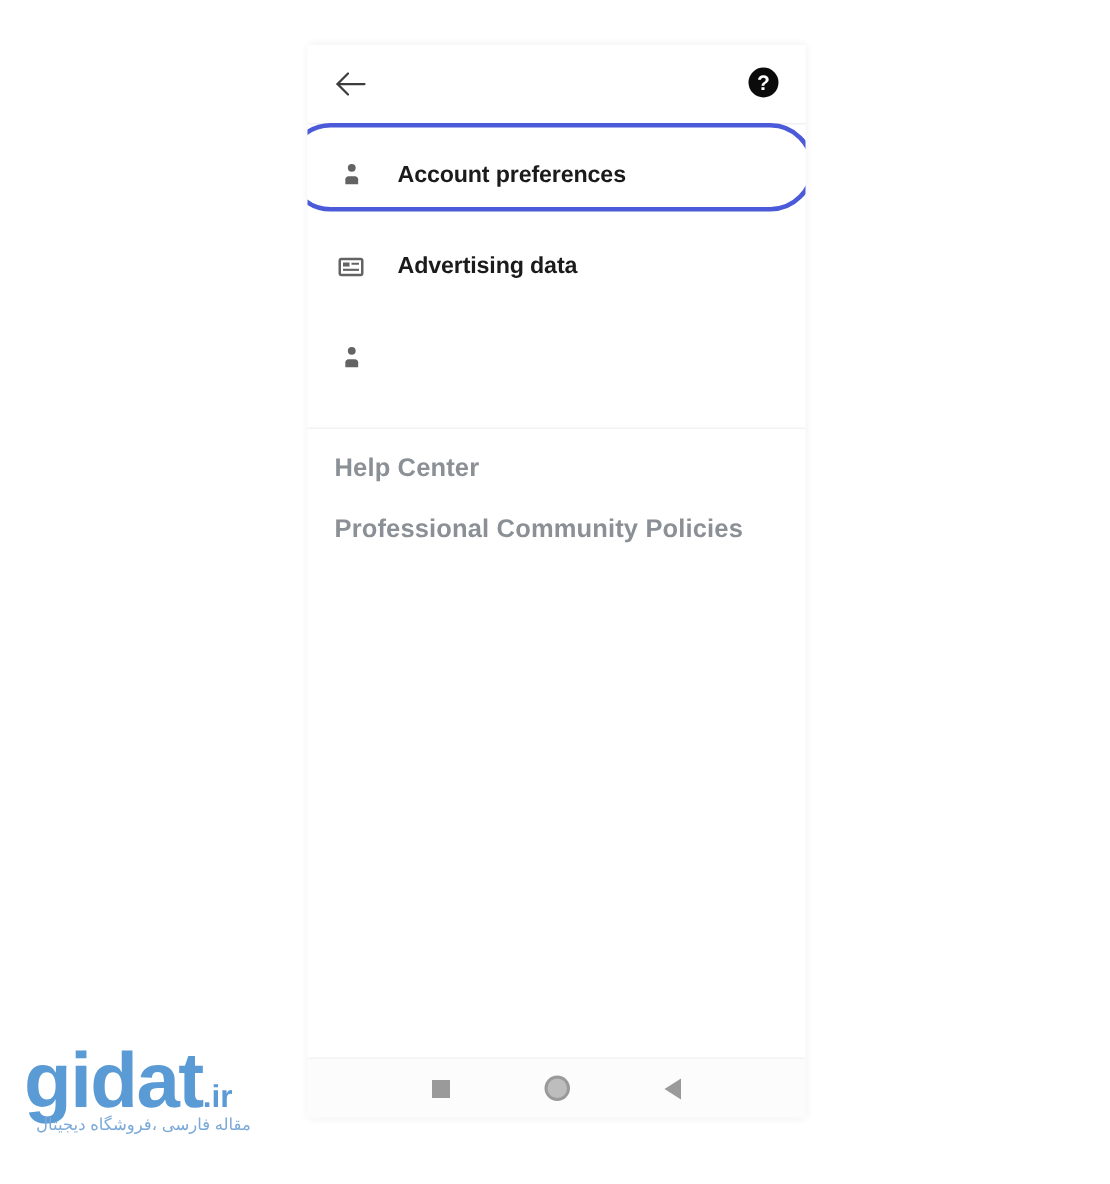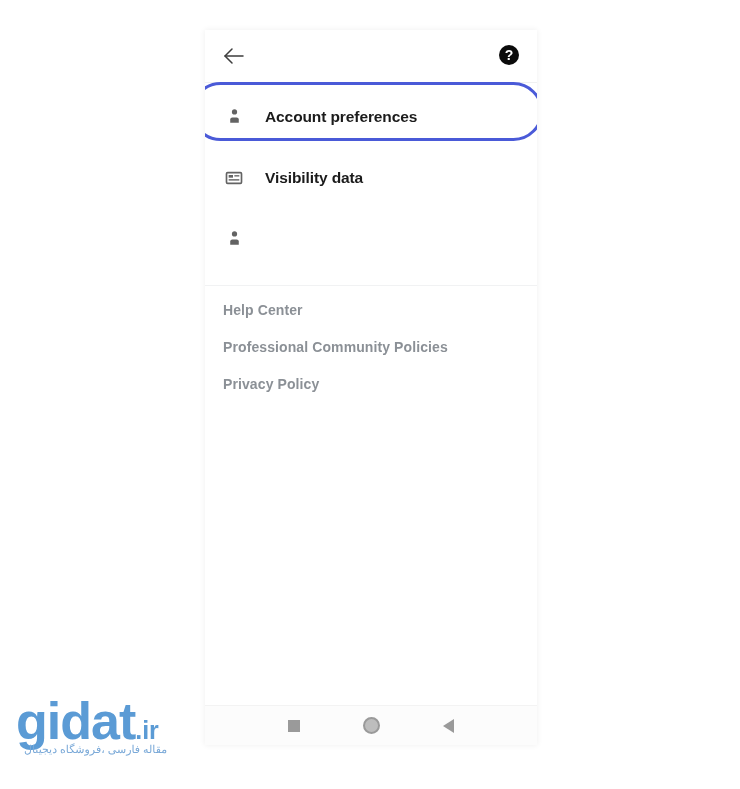--- a/index.html
+++ b/index.html
@@ -133,21 +133,21 @@
 
   
   #footer-links {
     margin-top: 16px;
     border-top: 1px solid #f1f2f3;
     padding-top: 16px;
     padding-left: 18px;
   }
   .footer-link {
     display: block;
-    font-size: 14px;
+    font-size: 17px;
     font-weight: bold;
     color: #8b9096;
     margin-bottom: 21px;
     letter-spacing: 0.1px;
   }
 
   
   #android-nav {
     position: absolute;
     left: 0;
@@ -195,21 +195,21 @@
     position: absolute;
     left: 0;
     top: 0;
     font-size: 52px;
     font-weight: bold;
     color: #5b9bd5;
     letter-spacing: -1px;
     line-height: 56px;
   }
   #watermark-tld {
-    font-size: 25px;
+    font-size: 21px;
     letter-spacing: 0;
     margin-top: 36px;
   }
   #watermark-subtitle {
     position: absolute;
     left: 8px;
     top: 50px;
     font-size: 11px;
     color: #7aa9d8;
     direction: rtl;
@@ -252,38 +252,37 @@
 
     <div class="menu-row">
       <span class="menu-icon">
         <svg width="20" height="20" viewBox="0 0 24 24">
           <rect x="3" y="5.6" width="18" height="12.8" rx="1.4" fill="none" stroke="#636363" stroke-width="2"></rect>
           <rect x="5.6" y="8.4" width="5.2" height="3.2" fill="#636363"></rect>
           <rect x="12.4" y="8.6" width="6" height="1.6" fill="#636363"></rect>
           <rect x="5.6" y="13.4" width="12.8" height="1.7" fill="#636363"></rect>
         </svg>
       </span>
-      <span class="menu-label">Visibility data</span>
+      <span class="menu-label">Advertising data</span>
     </div>
 
     <div class="menu-row">
       <span class="menu-icon">
         <svg width="19" height="19" viewBox="0 0 24 24" fill="#636363">
           <circle cx="12" cy="6.2" r="3.3"></circle>
           <path d="M6.6 20v-4.2c0-1.4 1.2-2.6 2.7-2.6h5.4c1.5 0 2.7 1.2 2.7 2.6V20z"></path>
         </svg>
       </span>
     </div>
 
   </div>
 
   <div id="footer-links">
     <a class="footer-link">Help Center</a>
     <a class="footer-link">Professional Community Policies</a>
-    <a class="footer-link">Privacy Policy</a>
   </div>
 
   <div id="android-nav">
     <div id="nav-recents"></div>
     <div id="nav-home"></div>
     <div id="nav-back"></div>
   </div>
 </div>
 
 <div id="watermark">

